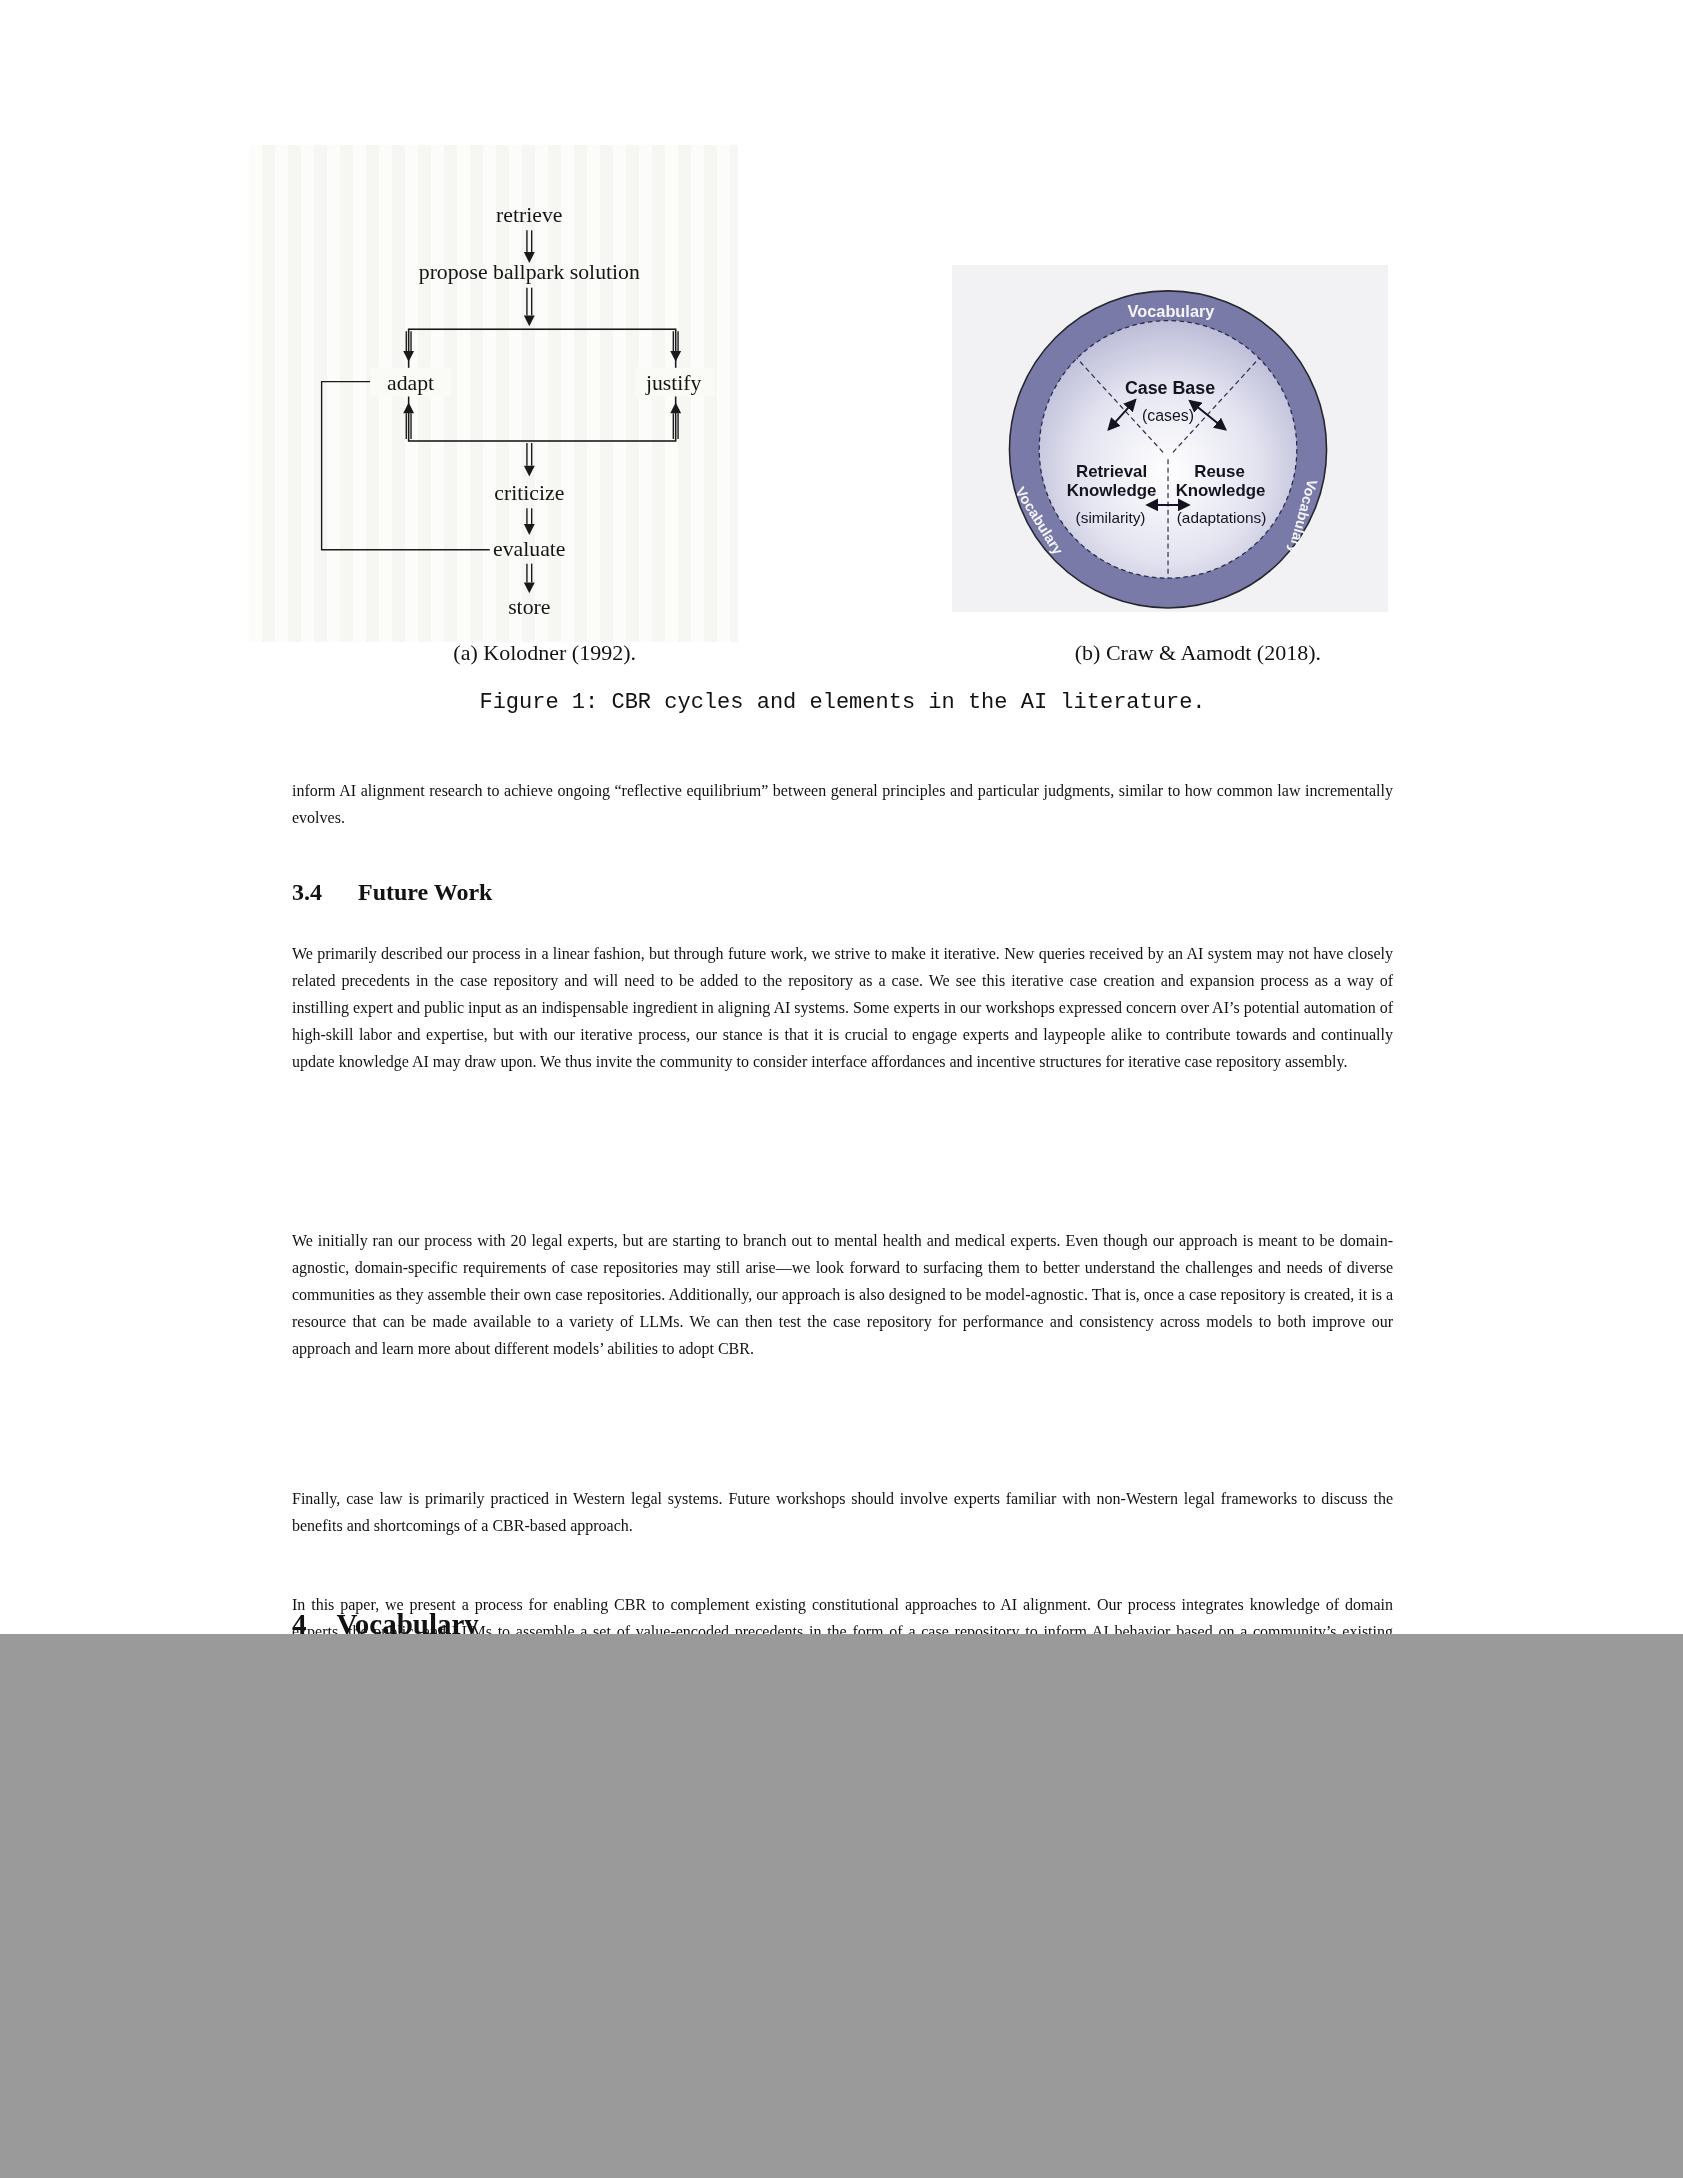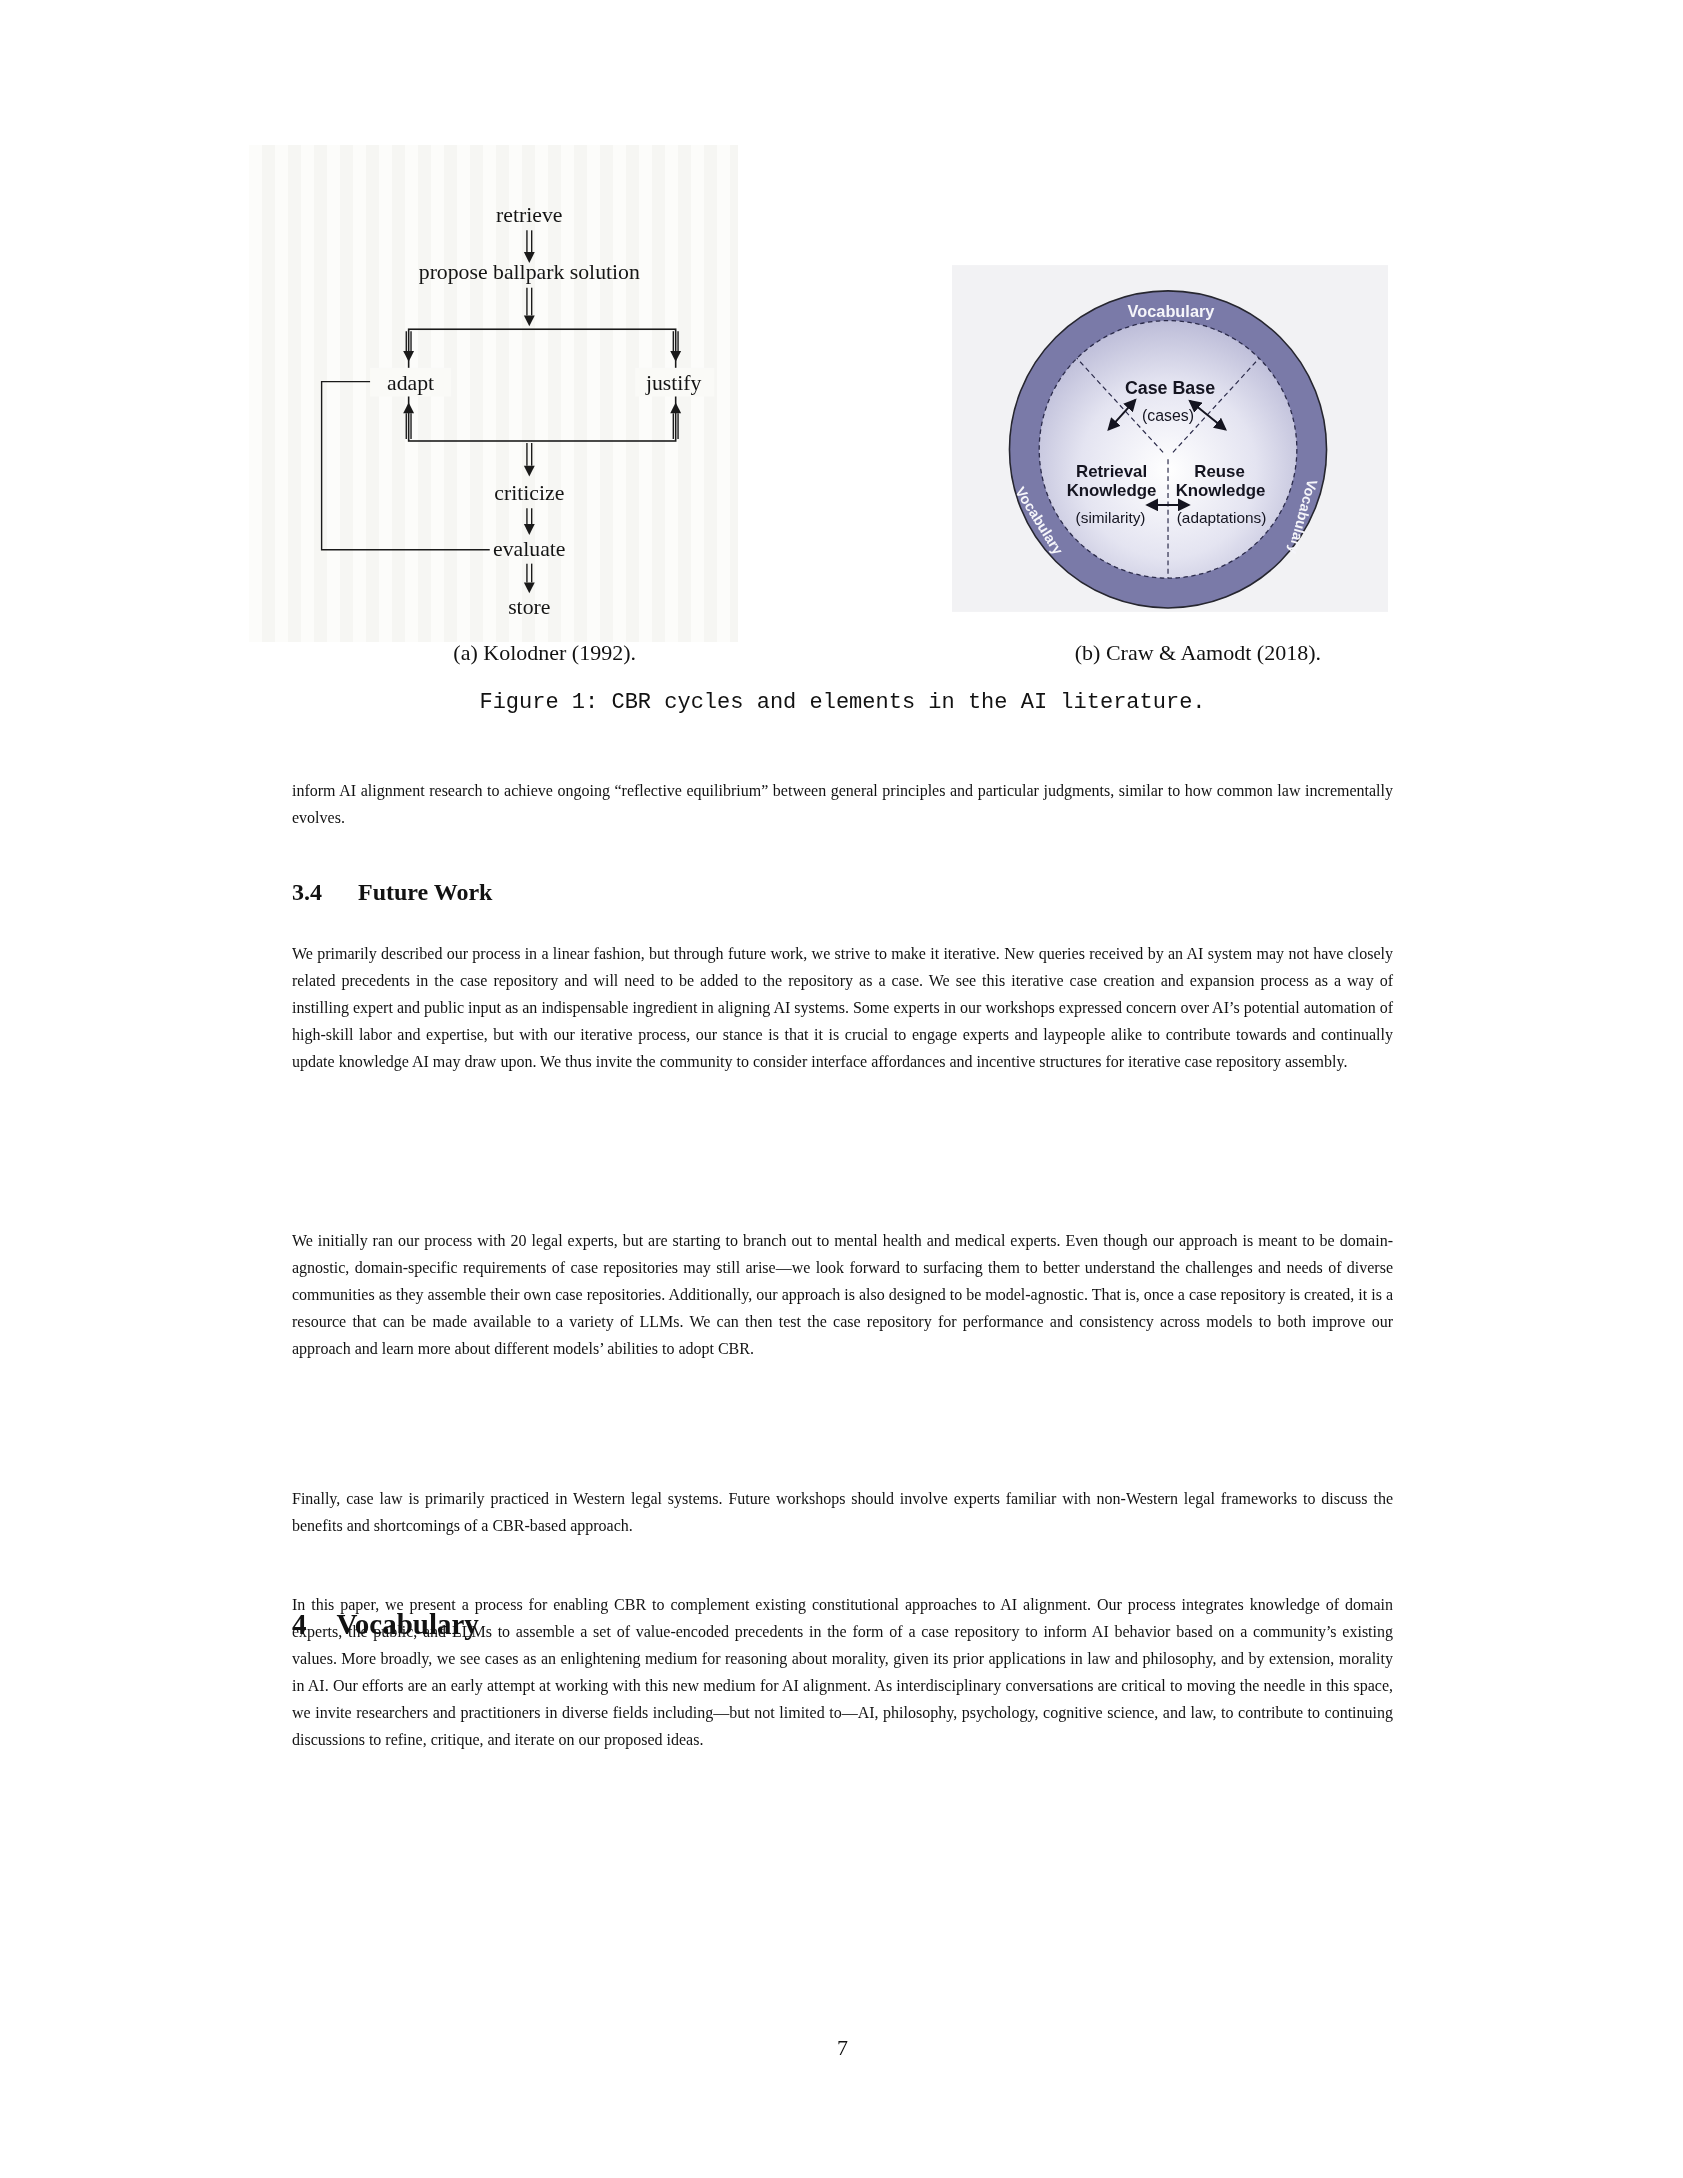--- a/index.html
+++ b/index.html
@@ -1,18 +1,18 @@
 <!DOCTYPE html>
 <html><head>
 <meta charset="utf-8">
 <style>
   html,body{margin:0;padding:0;}
   body{background:#9a9a9a;}
   .page{
-    position:relative;width:1683px;height:2178px;background:#ffffff;
+    position:relative;width:1683px;height:1634px;background:#ffffff;
     margin:0 auto;overflow:hidden;
     font-family:"Liberation Serif", serif;color:#121212;
   }
   
   .figa-bg{
     position:absolute;left:249px;top:145px;width:489px;height:497px;
     background:repeating-linear-gradient(90deg,#fcfcfa 0 13px,#f6f6f3 13px 26px);
   }
   .figa-svg{position:absolute;left:287px;top:149px;}
   .figb-svg{position:absolute;left:952px;top:265px;}

